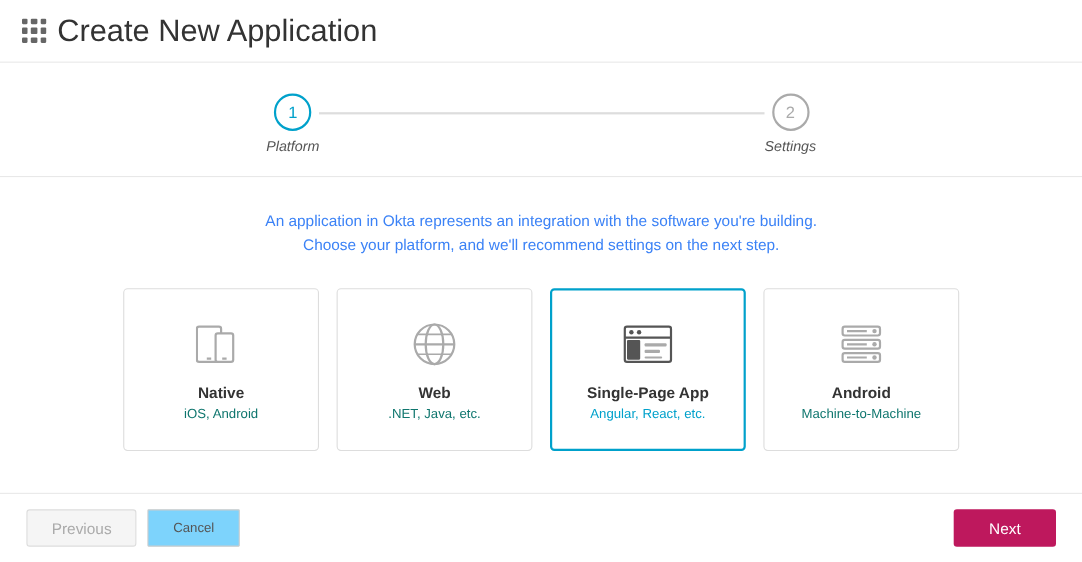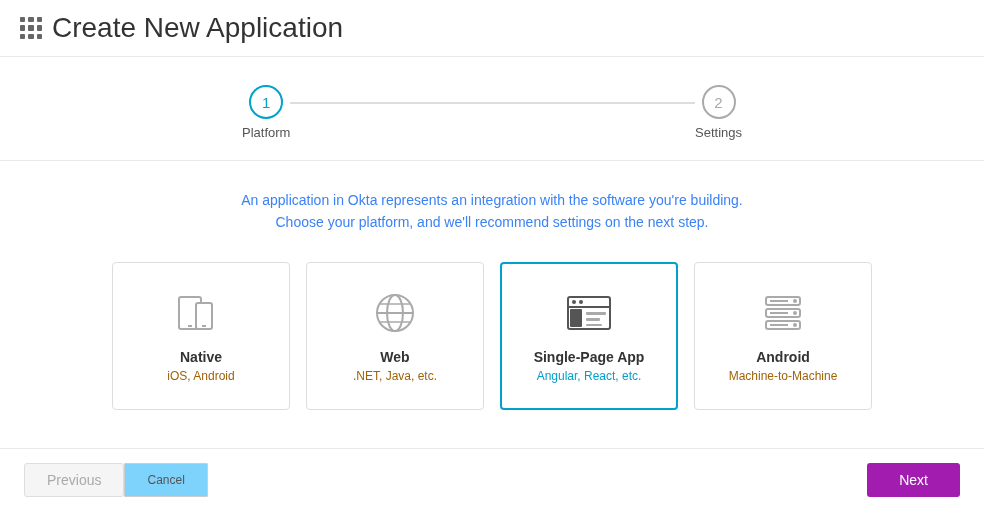--- a/index.html
+++ b/index.html
@@ -87,20 +87,21 @@
     .step-circle.inactive {
       border: 2px solid #aaa;
       color: #aaa;
       background: #fff;
     }
 
     .step-label {
       margin-top: 6px;
       font-size: 13px;
       color: #555;
+      font-style: italic;
     }
 
     .step-connector {
       flex: 1;
       height: 2px;
       background: #ddd;
       margin-top: 17px;
     }
 
     
@@ -154,21 +155,21 @@
       color: #333;
       margin-bottom: 4px;
     }
 
     .platform-card.selected .card-title {
       color: #333;
     }
 
     .card-subtitle {
       font-size: 12px;
-      color: #a16207;
+      color: #0f766e;
     }
 
     .platform-card.selected .card-subtitle {
       color: #00a1cb;
     }
 
     
     .footer {
       display: flex;
       justify-content: space-between;
@@ -177,20 +178,21 @@
       border-top: 1px solid #e8e8e8;
       position: absolute;
       bottom: 0;
       left: 0;
       right: 0;
       background: #fff;
     }
 
     .footer-left {
       display: flex;
+      gap: 10px;
     }
 
     .btn-previous {
       padding: 8px 22px;
       border: 1px solid #ddd;
       background: #f5f5f5;
       color: #aaa;
       border-radius: 3px;
       font-size: 14px;
       cursor: not-allowed;
@@ -201,21 +203,21 @@
       border: 1px solid #ccc;
       background: #7dd3fc;
       color: #555;
       border-radius: 1px;
       font-size: 12px;
       cursor: pointer;
     }
 
     .btn-next {
       padding: 9px 32px;
-      background: #a21caf;
+      background: #be185d;
       color: #fff;
       border: none;
       border-radius: 3px;
       font-size: 14px;
       cursor: pointer;
       font-weight: 500;
     }
 
     
     .native-icon svg,

